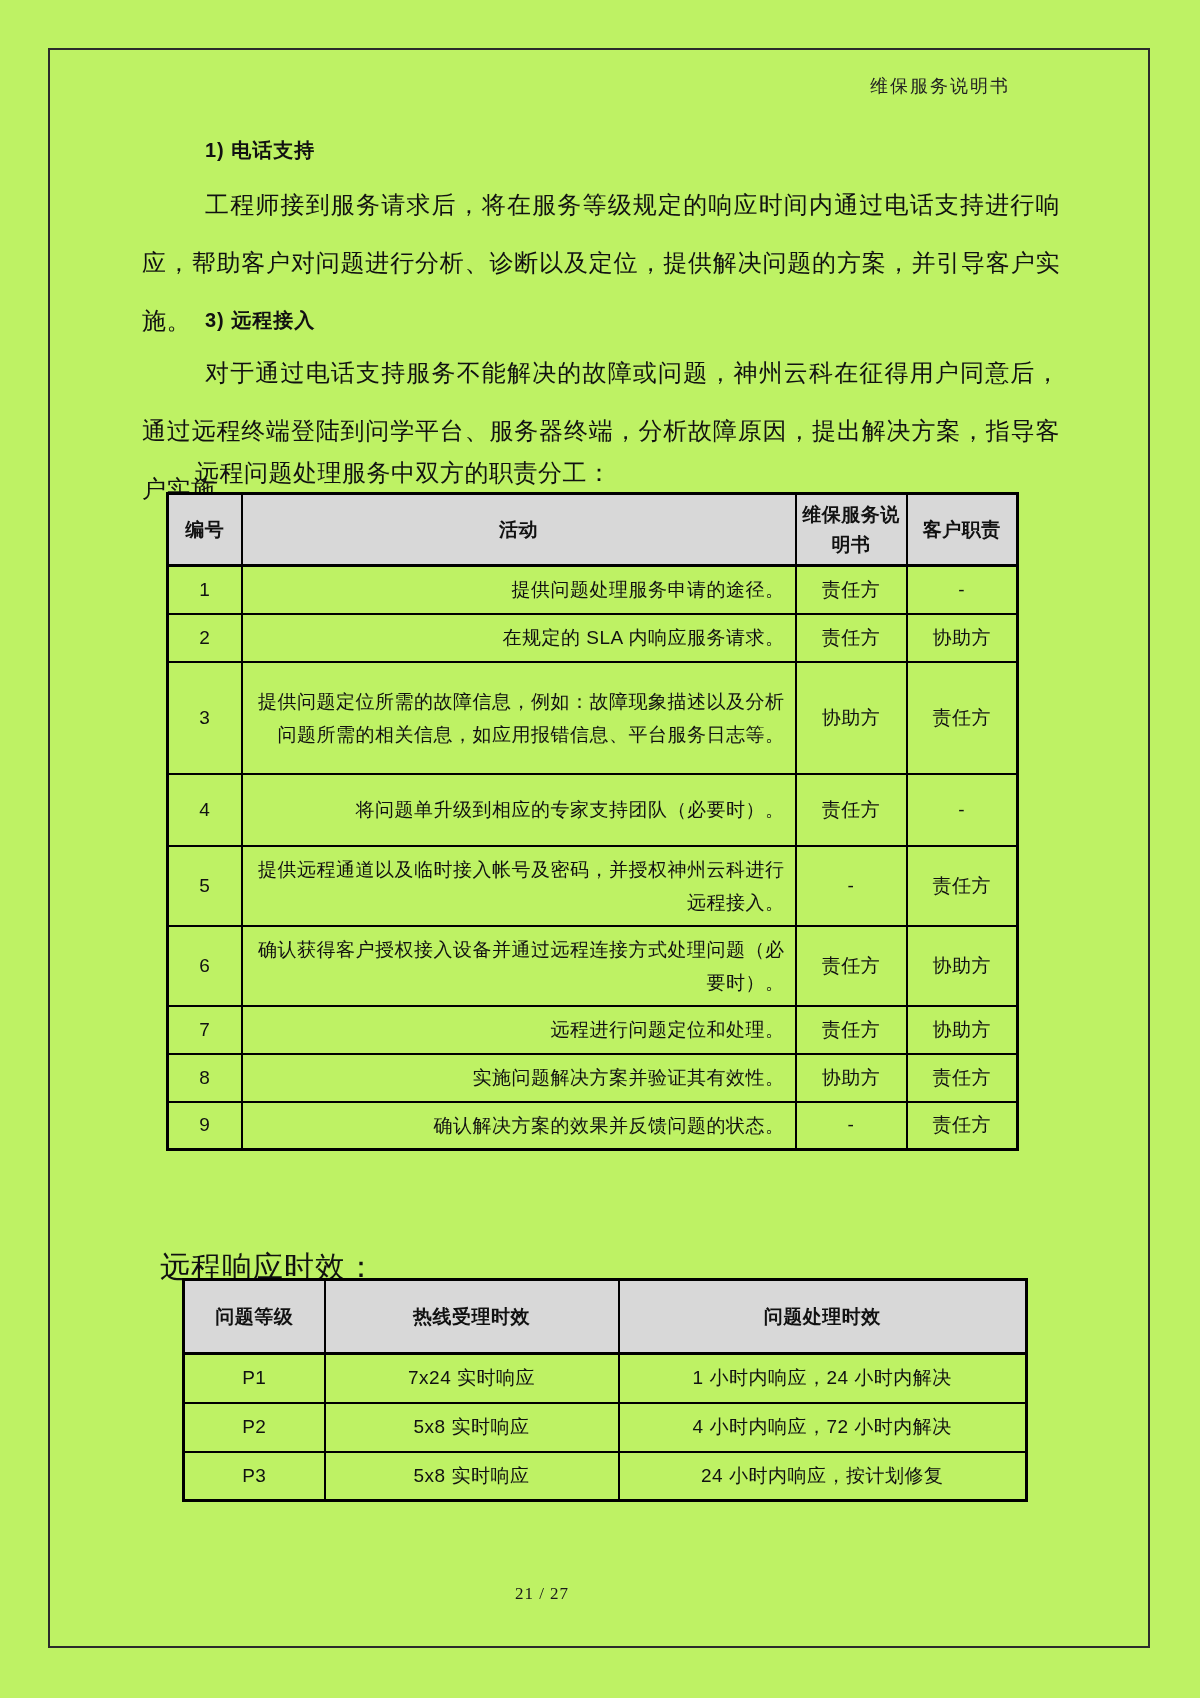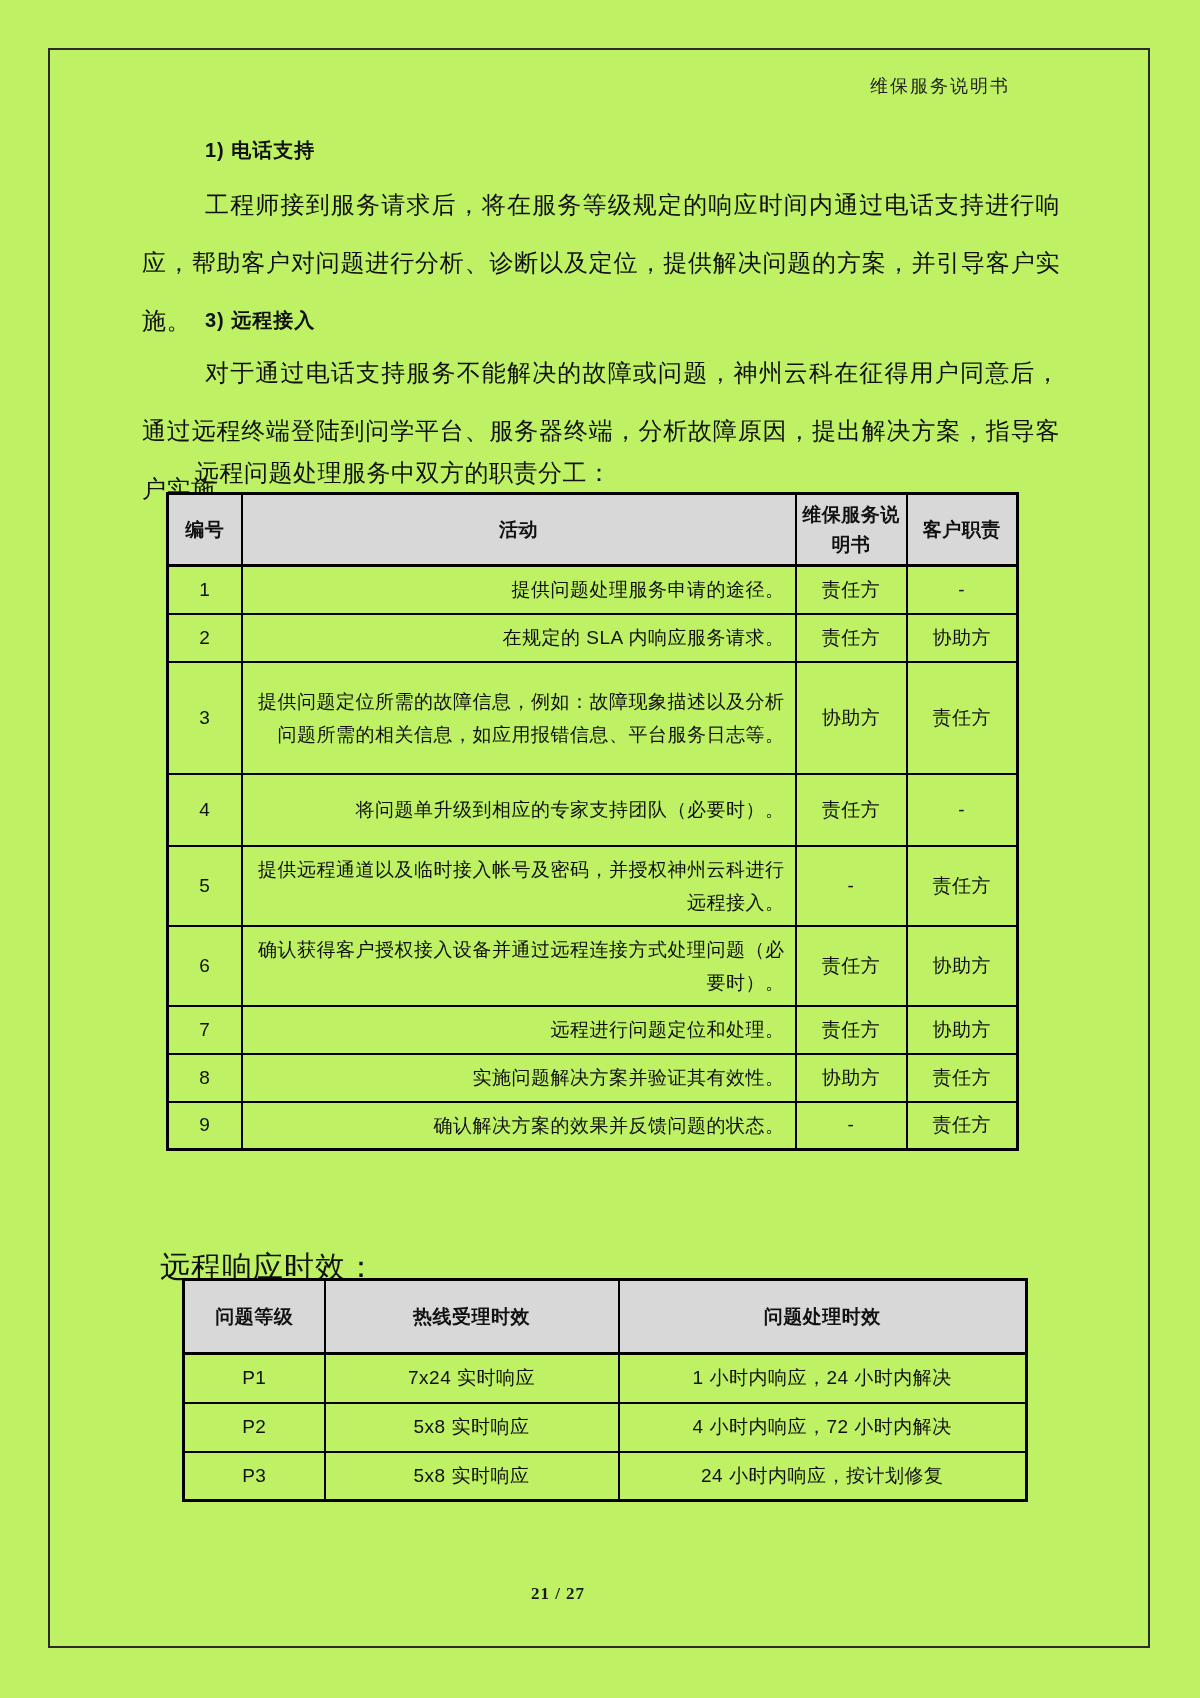--- a/index.html
+++ b/index.html
@@ -50,22 +50,22 @@
   tr.h-80{height:80px;}
   tr.h-112{height:112px;}
   .sla-label{
     position:absolute;left:160px;top:1218px;font-size:30px;letter-spacing:1px;margin-top:29px;
   }
   #sla-table{left:182px;top:1278px;width:843px;}
   #sla-table thead tr{height:74px;}
   #sla-table tbody tr{height:49px;}
   .page-footer{
     position:absolute;left:0;top:1584px;width:1084px;text-align:center;
-    font-family:"Liberation Serif",serif;font-size:17px;font-weight:bold;
-    color:#1a1a1a;letter-spacing:1px;padding-left:16px;
+    font-family:"Liberation Serif",serif;font-size:17px;font-weight:normal;
+    color:#1a1a1a;letter-spacing:1px;
   }
 </style>
 </head>
 <body>
 
 <div class="page">
   <div class="frame"></div>
 
   <div class="doc-header">维保服务说明书</div>
 

